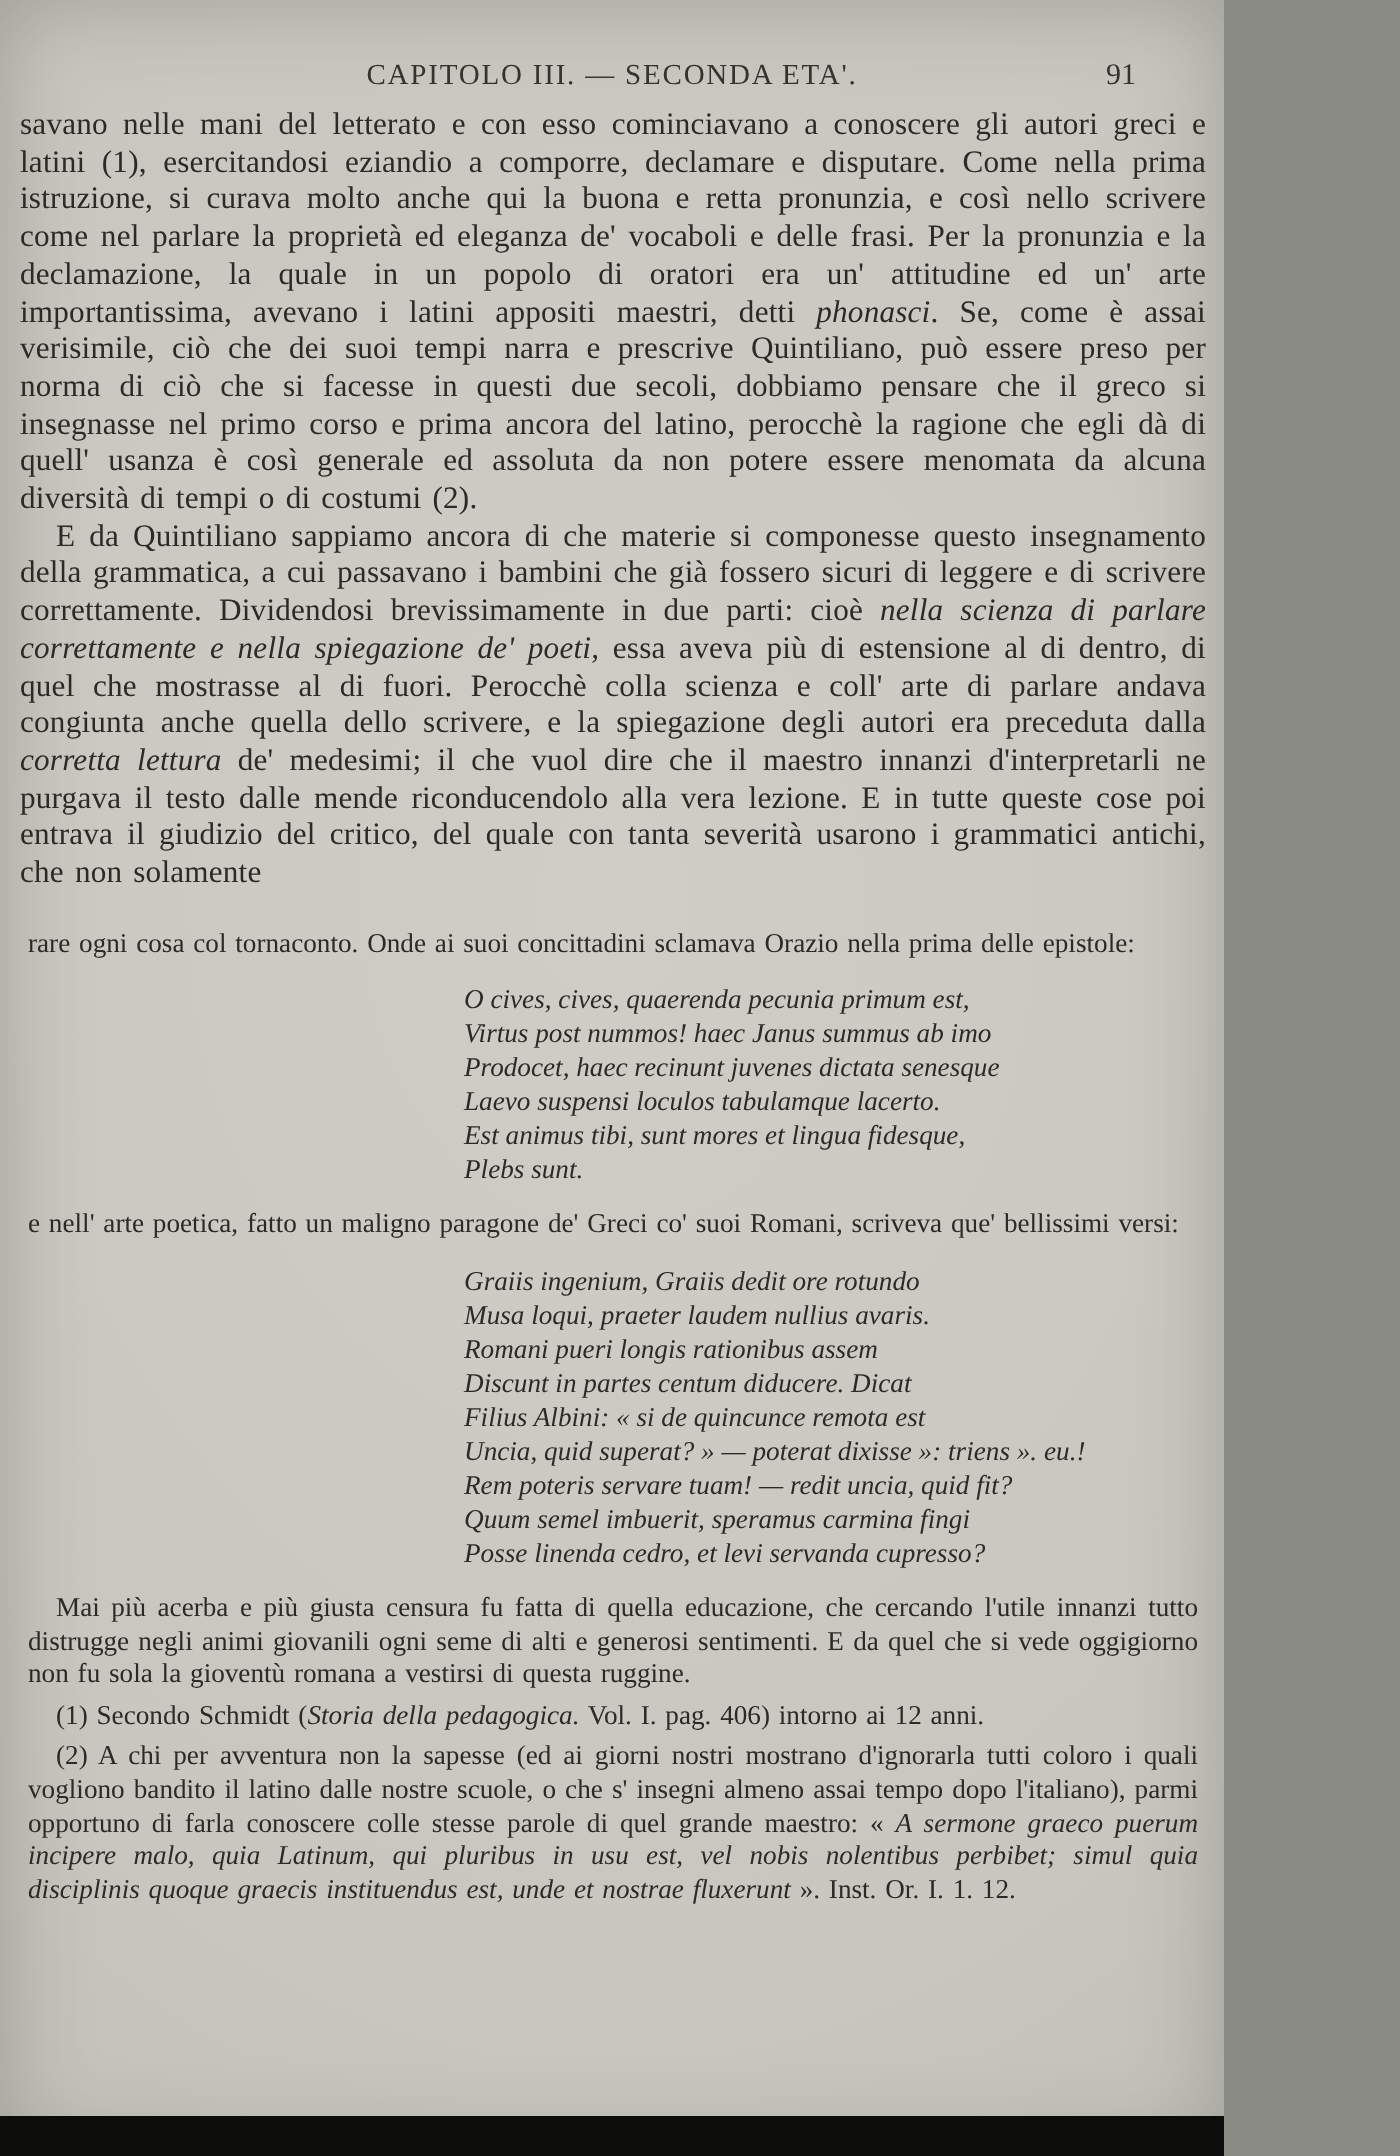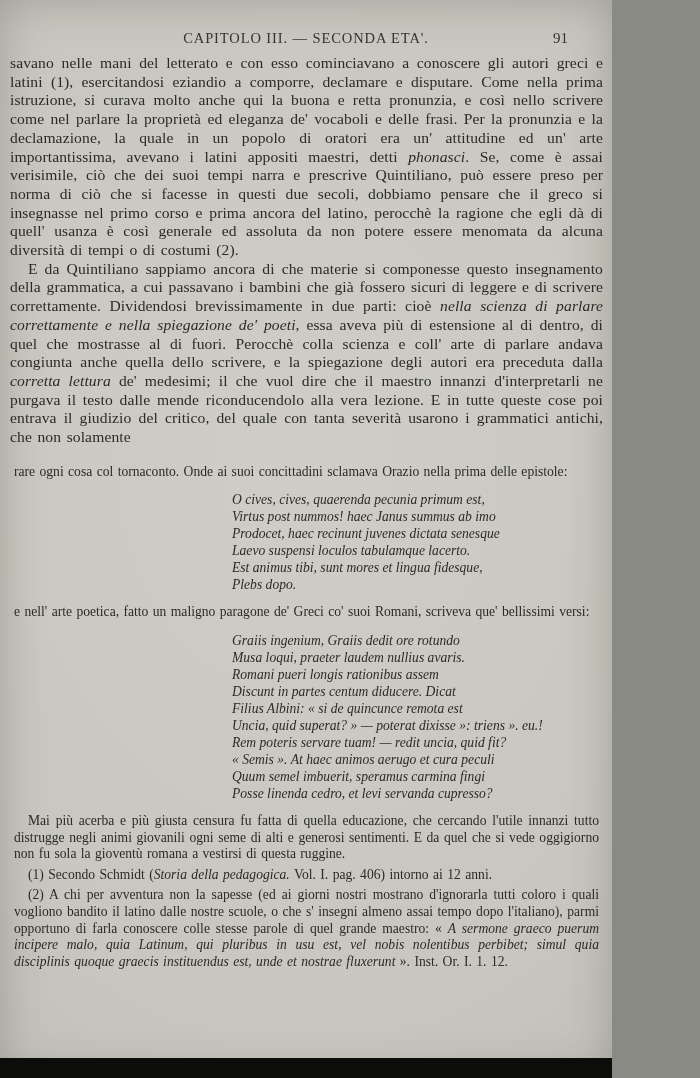--- a/index.html
+++ b/index.html
@@ -68,32 +68,31 @@
     </main>
 
     <section class="footnotes">
       <p class="fn"><span>rare ogni cosa col tornaconto. Onde ai suoi concittadini sclamava Orazio nella prima delle epistole:</span></p>
       <div class="verse">
           <div class="verse-line">O cives, cives, quaerenda pecunia primum est,</div>
           <div class="verse-line">Virtus post nummos! haec Janus summus ab imo</div>
           <div class="verse-line">Prodocet, haec recinunt juvenes dictata senesque</div>
           <div class="verse-line">Laevo suspensi loculos tabulamque lacerto.</div>
           <div class="verse-line">Est animus tibi, sunt mores et lingua fidesque,</div>
-          <div class="verse-line">Plebs dopo.</div>
+          <div class="verse-line">Plebs sunt.</div>
         </div>
       <p class="fn"><span>e nell' arte poetica, fatto un maligno paragone de' Greci co' suoi Romani, scriveva que' bellissimi versi:</span></p>
       <div class="verse">
           <div class="verse-line">Graiis ingenium, Graiis dedit ore rotundo</div>
           <div class="verse-line">Musa loqui, praeter laudem nullius avaris.</div>
           <div class="verse-line">Romani pueri longis rationibus assem</div>
           <div class="verse-line">Discunt in partes centum diducere. Dicat</div>
           <div class="verse-line">Filius Albini: « si de quincunce remota est</div>
           <div class="verse-line">Uncia, quid superat? » — poterat dixisse »: triens ». eu.!</div>
           <div class="verse-line">Rem poteris servare tuam! — redit uncia, quid fit?</div>
-          <div class="verse-line">« Semis ». At haec animos aerugo et cura peculi</div>
           <div class="verse-line">Quum semel imbuerit, speramus carmina fingi</div>
           <div class="verse-line">Posse linenda cedro, et levi servanda cupresso?</div>
         </div>
       <p class="fn indent"><span>Mai più acerba e più giusta censura fu fatta di quella educazione, che cercando l'utile innanzi tutto distrugge negli animi giovanili ogni seme di alti e generosi sentimenti. E da quel che si vede oggigiorno non fu sola la gioventù romana a vestirsi di questa ruggine.</span></p>
       <p class="fn indent"><span>(1) Secondo Schmidt (</span><span class="it">Storia della pedagogica.</span><span> Vol. I. pag. 406) intorno ai 12 anni.</span></p>
       <p class="fn indent"><span>(2) A chi per avventura non la sapesse (ed ai giorni nostri mostrano d'ignorarla tutti coloro i quali vogliono bandito il latino dalle nostre scuole, o che s' insegni almeno assai tempo dopo l'italiano), parmi opportuno di farla conoscere colle stesse parole di quel grande maestro: « </span><span class="it">A sermone graeco puerum incipere malo, quia Latinum, qui pluribus in usu est, vel nobis nolentibus perbibet; simul quia disciplinis quoque graecis instituendus est, unde et nostrae fluxerunt</span><span> ». Inst. Or. I. 1. 12.</span></p>
     </section>
 
   </div>
 

